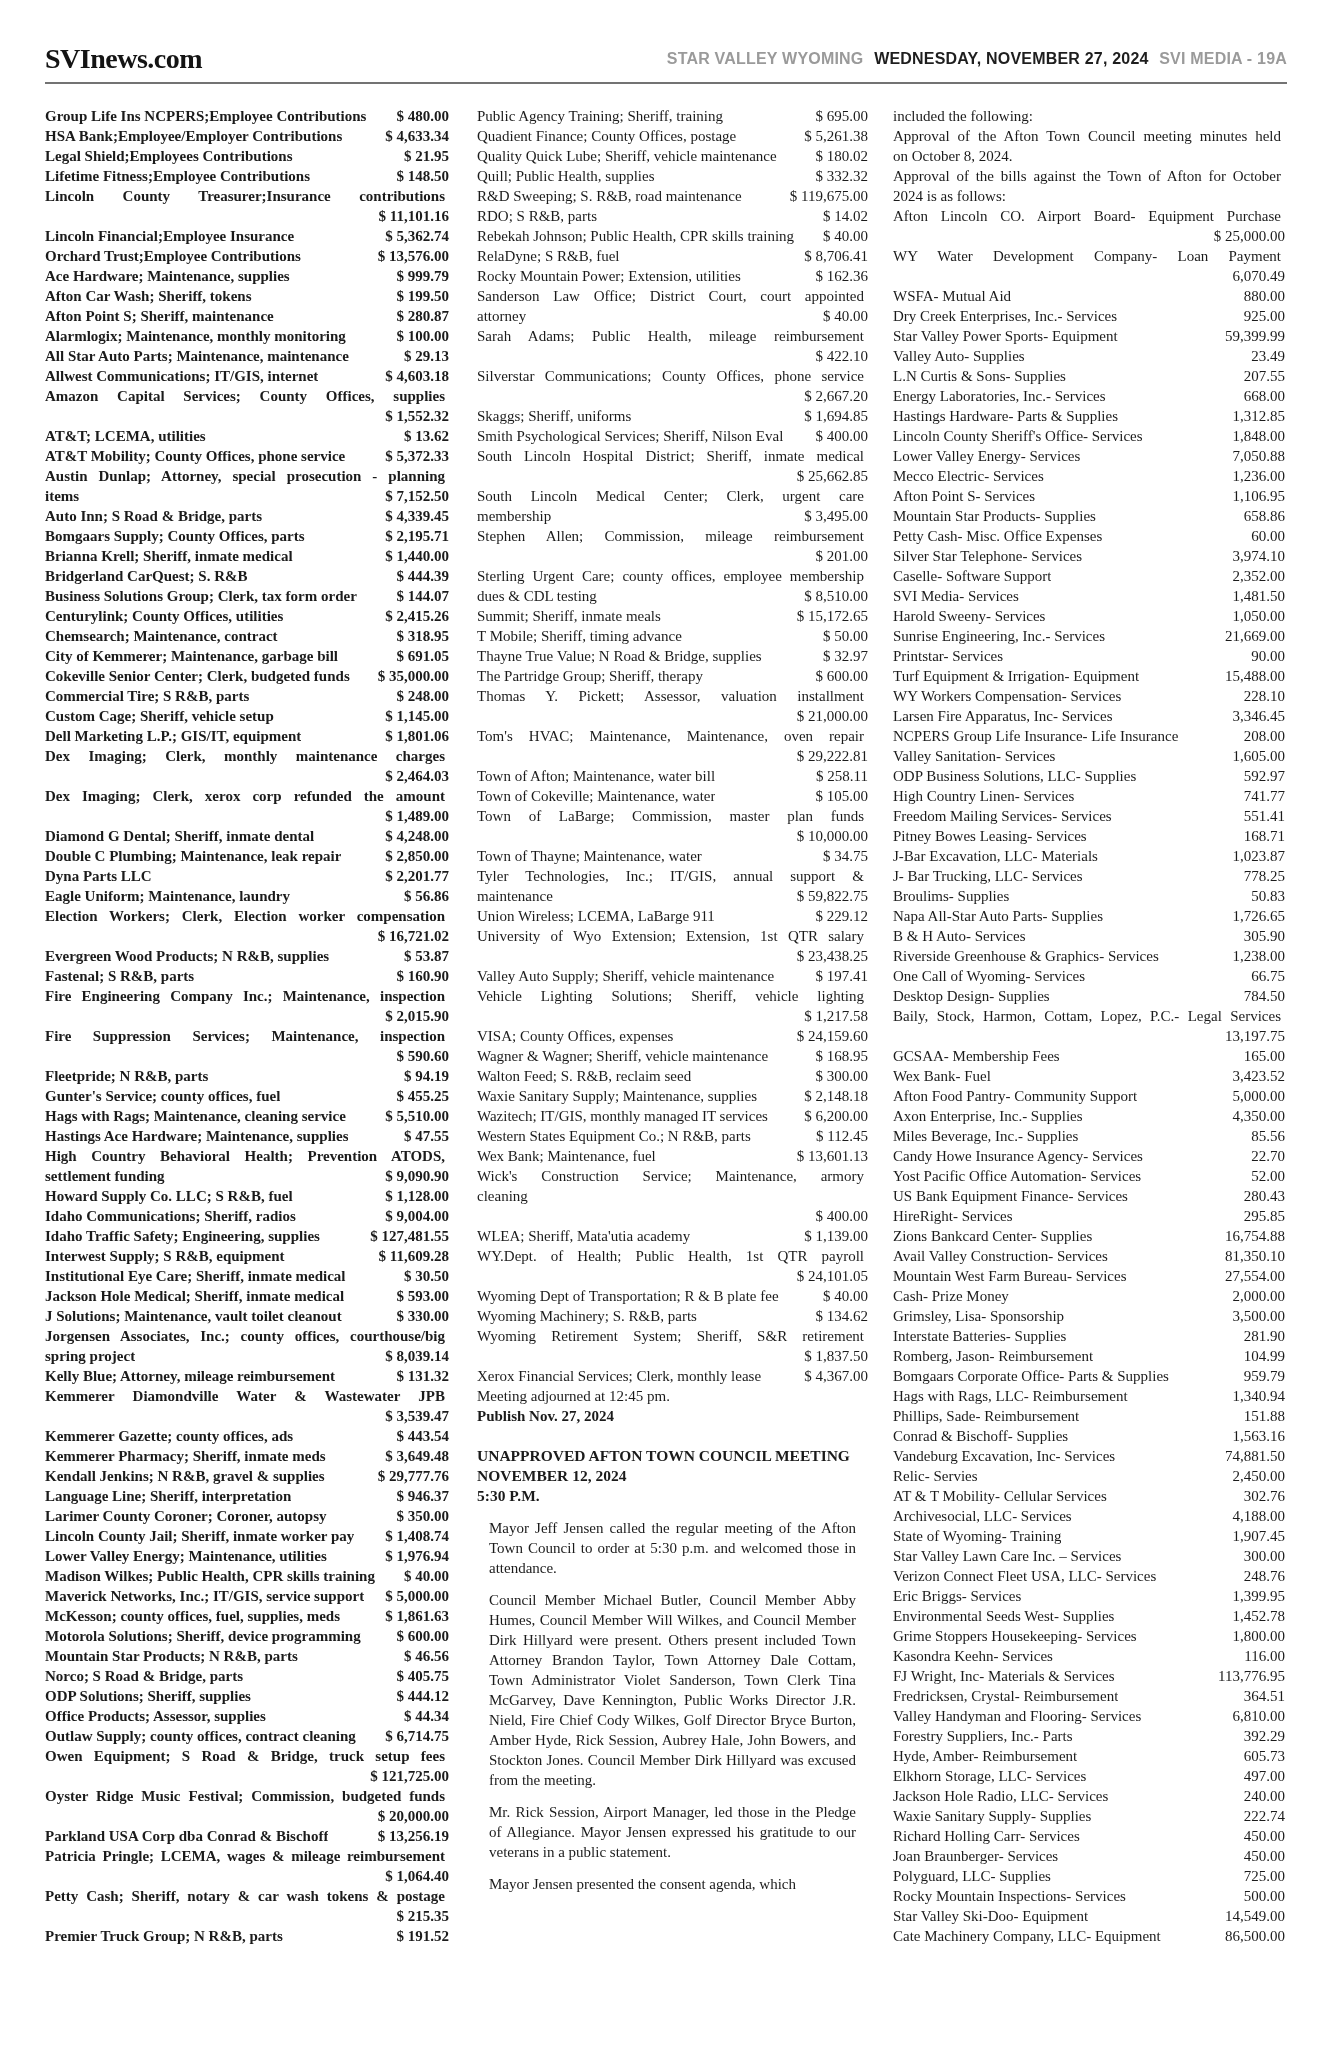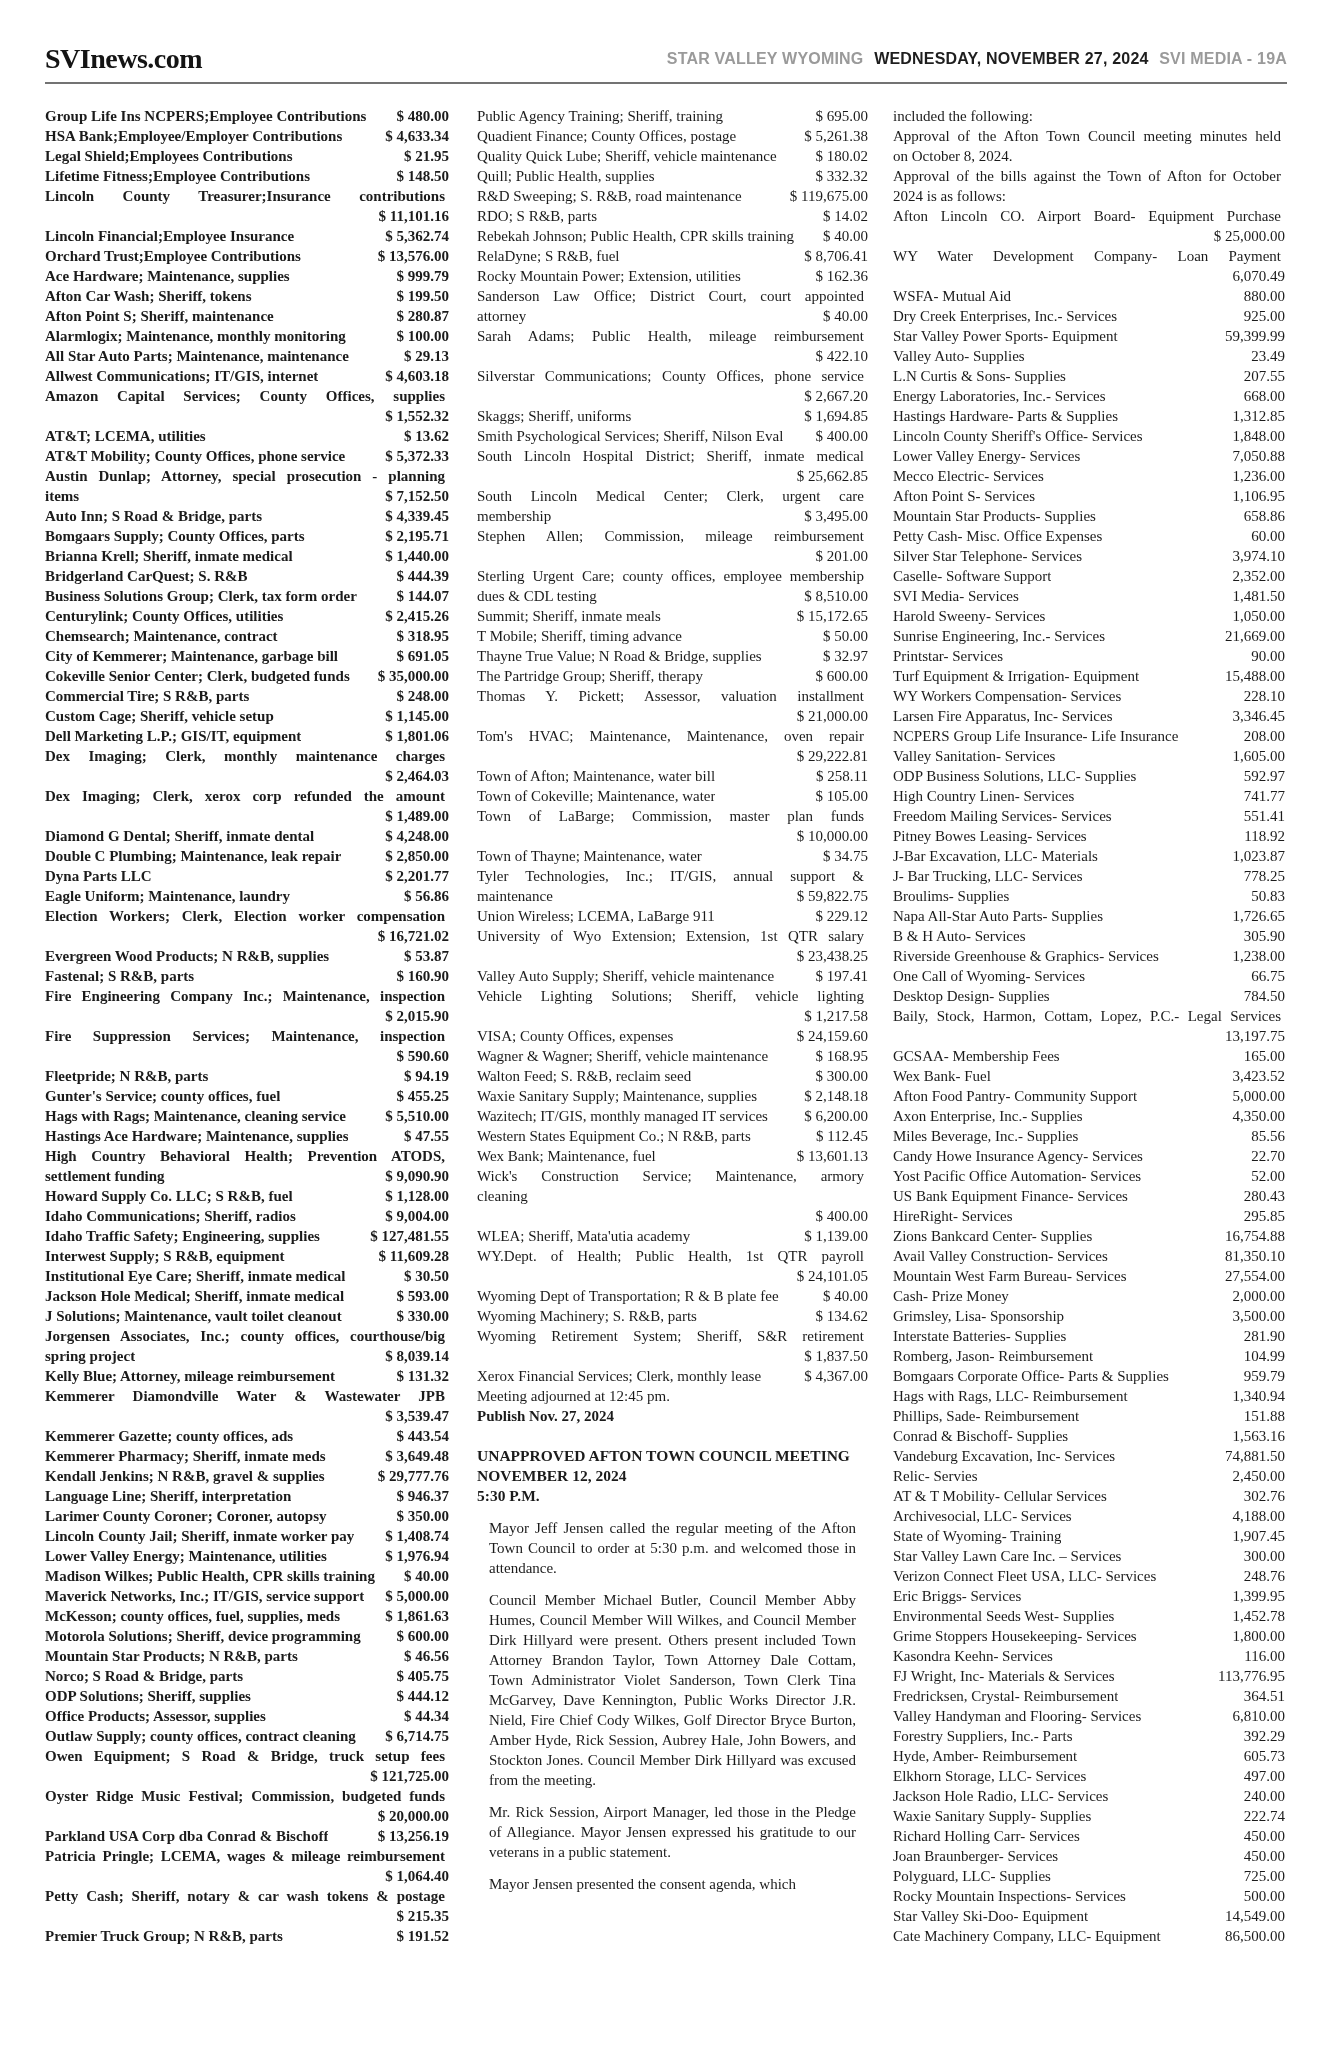--- a/index.html
+++ b/index.html
@@ -1037,21 +1037,21 @@
         <span class="a">741.77</span>
       </div>
 
       <div class="line">
         <span class="t">Freedom Mailing Services- Services</span>
         <span class="a">551.41</span>
       </div>
 
       <div class="line">
         <span class="t">Pitney Bowes Leasing- Services</span>
-        <span class="a">118.92</span>
+        <span class="a">168.71</span>
       </div>
 
       <div class="line">
         <span class="t">J-Bar Excavation, LLC- Materials</span>
         <span class="a">1,023.87</span>
       </div>
 
       <div class="line">
         <span class="t">J- Bar Trucking, LLC- Services</span>
         <span class="a">778.25</span>

